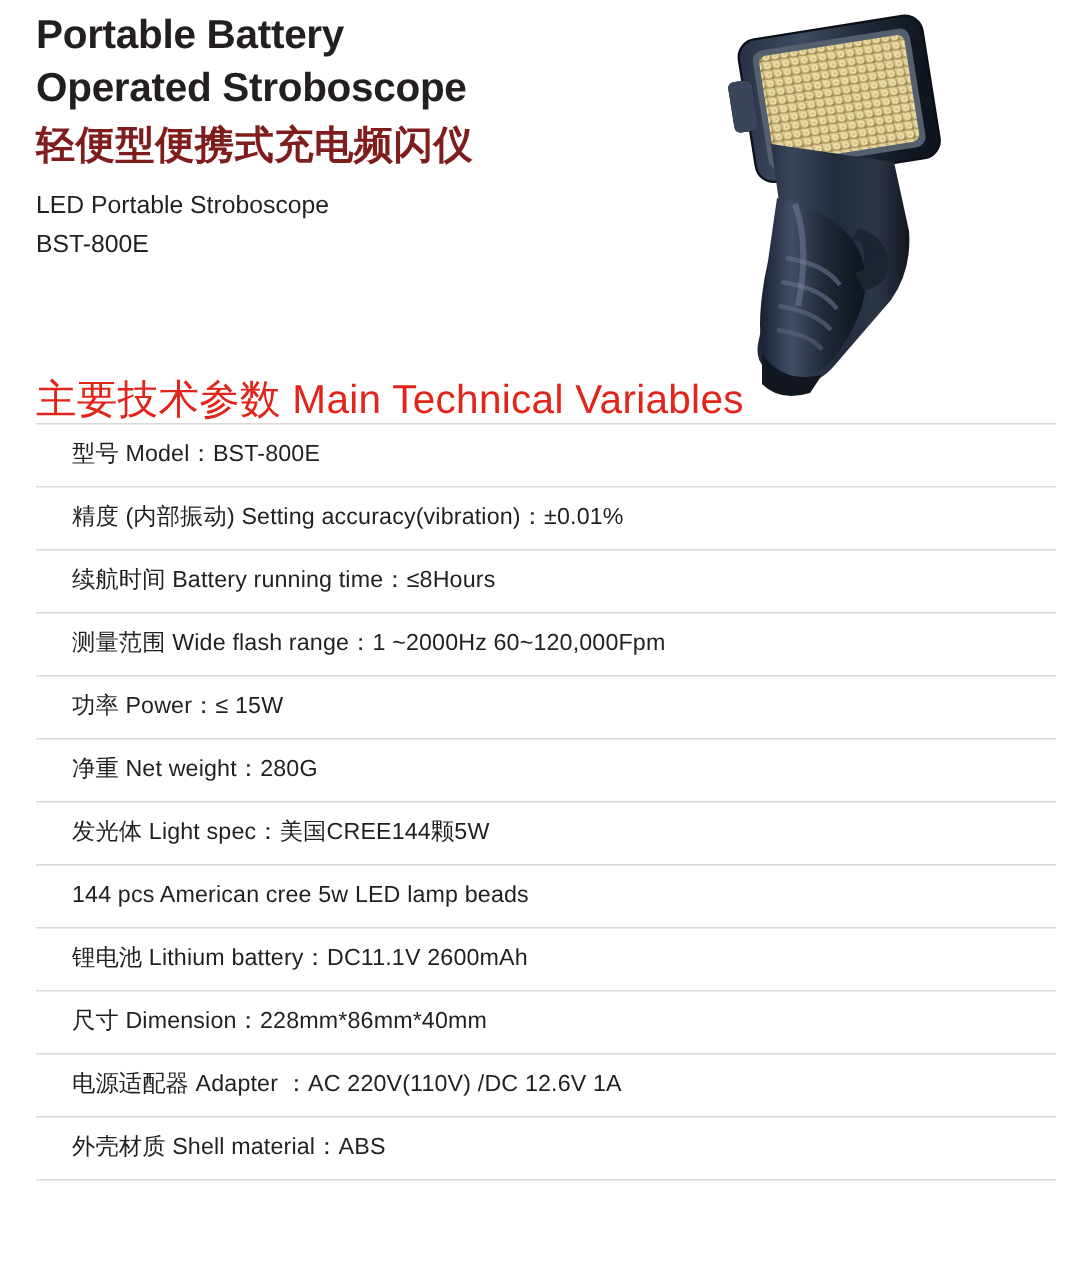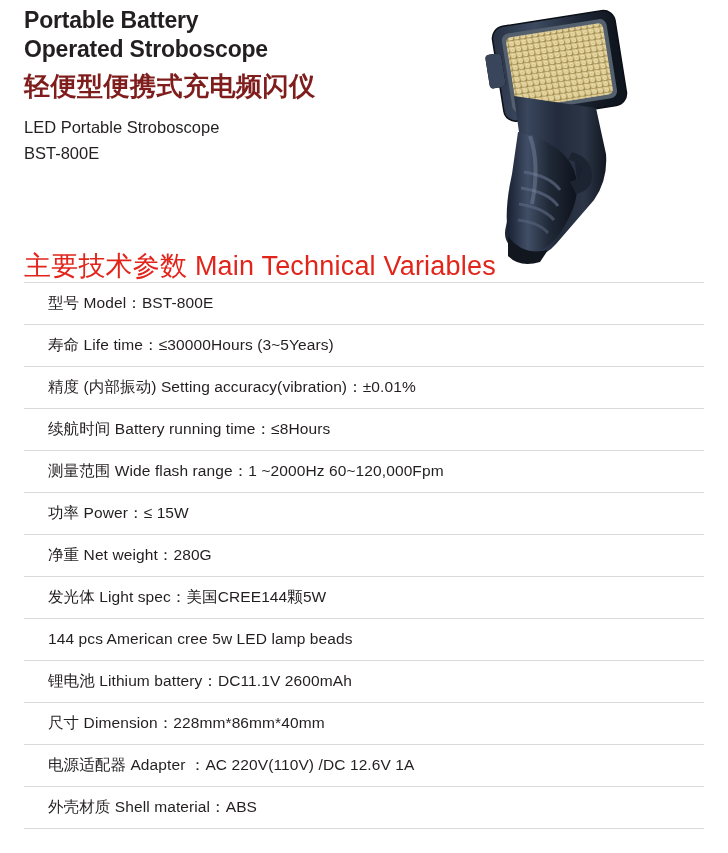--- a/index.html
+++ b/index.html
@@ -22,21 +22,21 @@
   }
 
   
   .header {
     position: absolute;
     left: 24px;
     top: 6px;
     width: 470px;
   }
   .title-en {
-    font-size: 23px;
+    font-size: 27px;
     font-weight: bold;
     line-height: 1.28;
     letter-spacing: -0.2px;
     color: #231f20;
     margin: 0;
   }
   .title-cn {
     font-size: 26px;
     font-weight: bold;
     color: #7f1d1d;
@@ -180,23 +180,20 @@
     </svg>
   </div>
 
   <div class="section-heading">主要技术参数 Main Technical Variables</div>
 
   <div class="spec-table">
     <div class="spec-row">
         <span class="spec-text">型号 Model：BST-800E</span>
       </div>
     <div class="spec-row">
-        <span class="spec-text">寿命 Life time：≤30000Hours (3~5Years)</span>
-      </div>
-    <div class="spec-row">
         <span class="spec-text">精度 (内部振动) Setting accuracy(vibration)：±0.01%</span>
       </div>
     <div class="spec-row">
         <span class="spec-text">续航时间 Battery running time：≤8Hours</span>
       </div>
     <div class="spec-row">
         <span class="spec-text">测量范围 Wide flash range：1 ~2000Hz 60~120,000Fpm</span>
       </div>
     <div class="spec-row">
         <span class="spec-text">功率 Power：≤ 15W</span>

